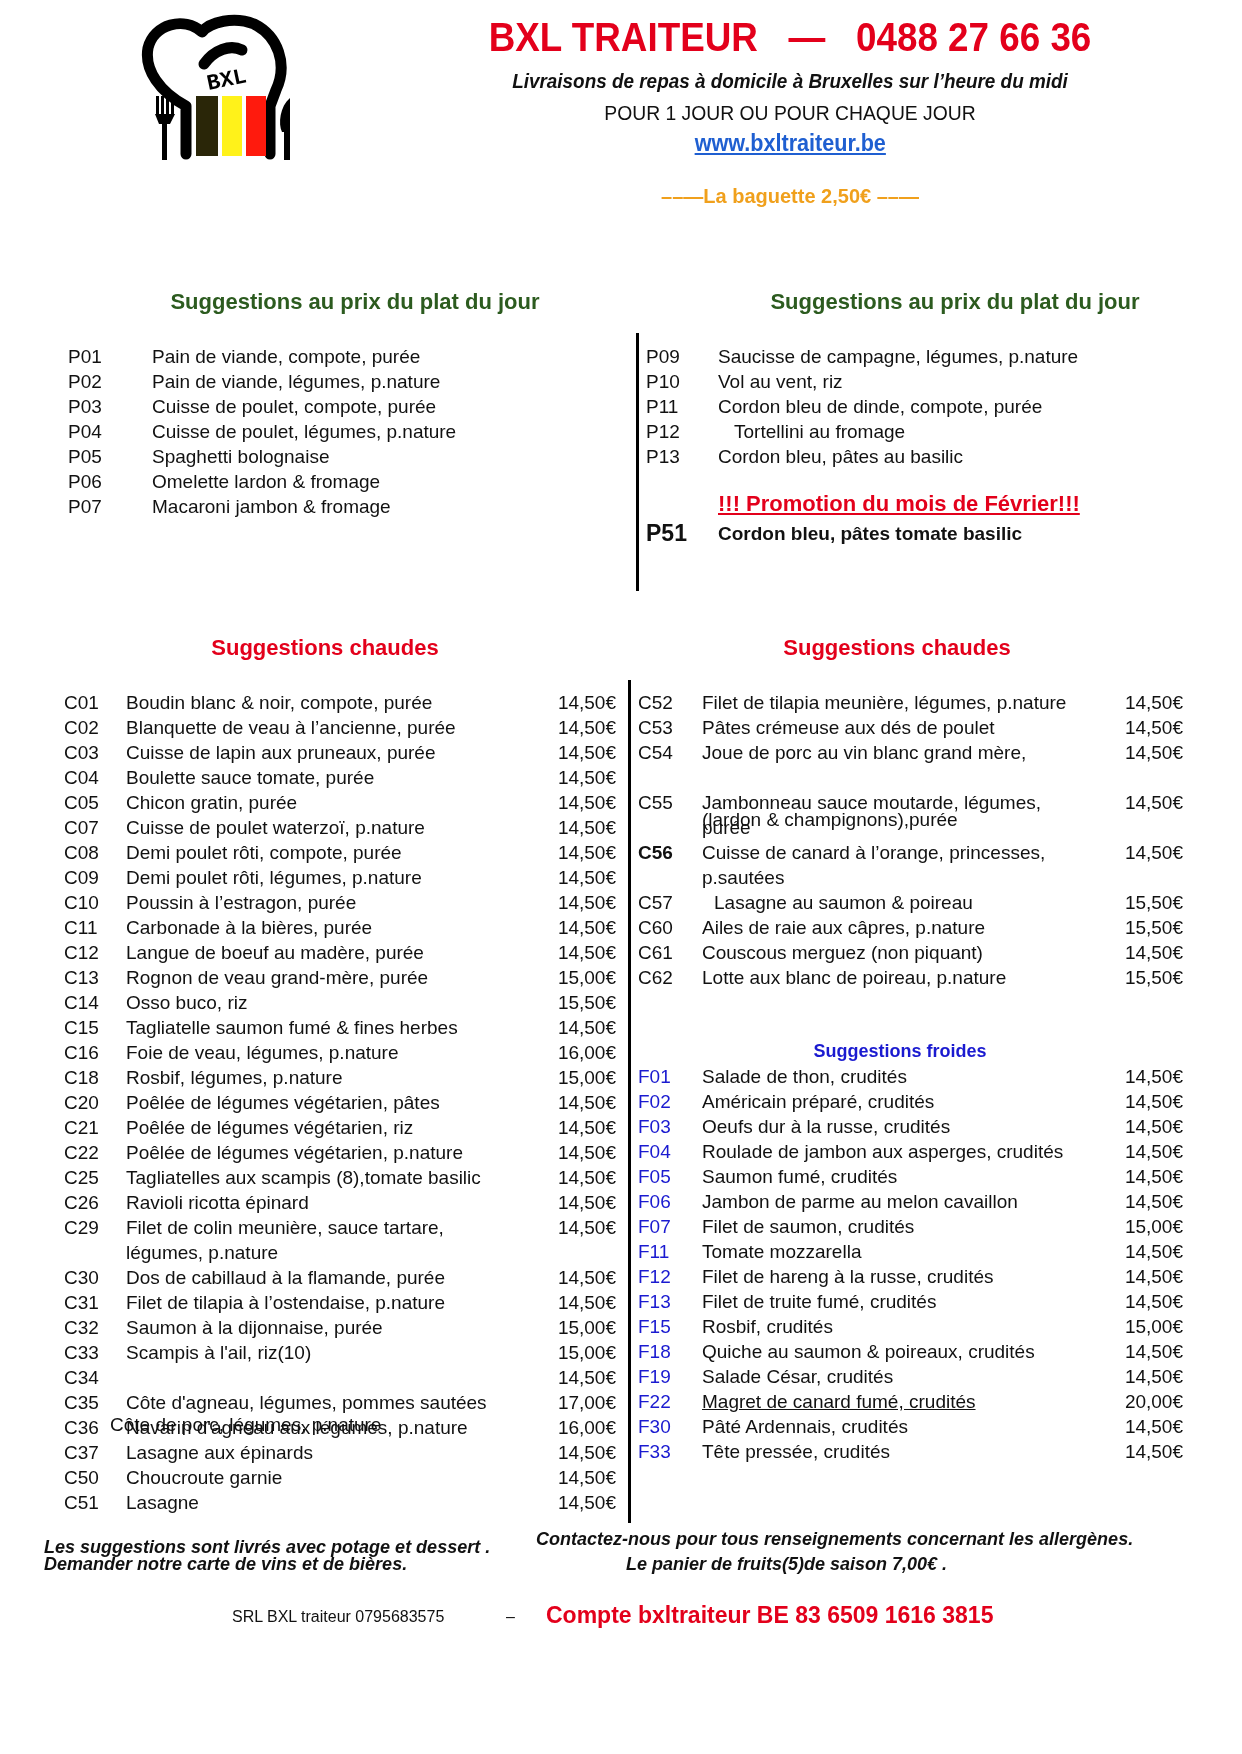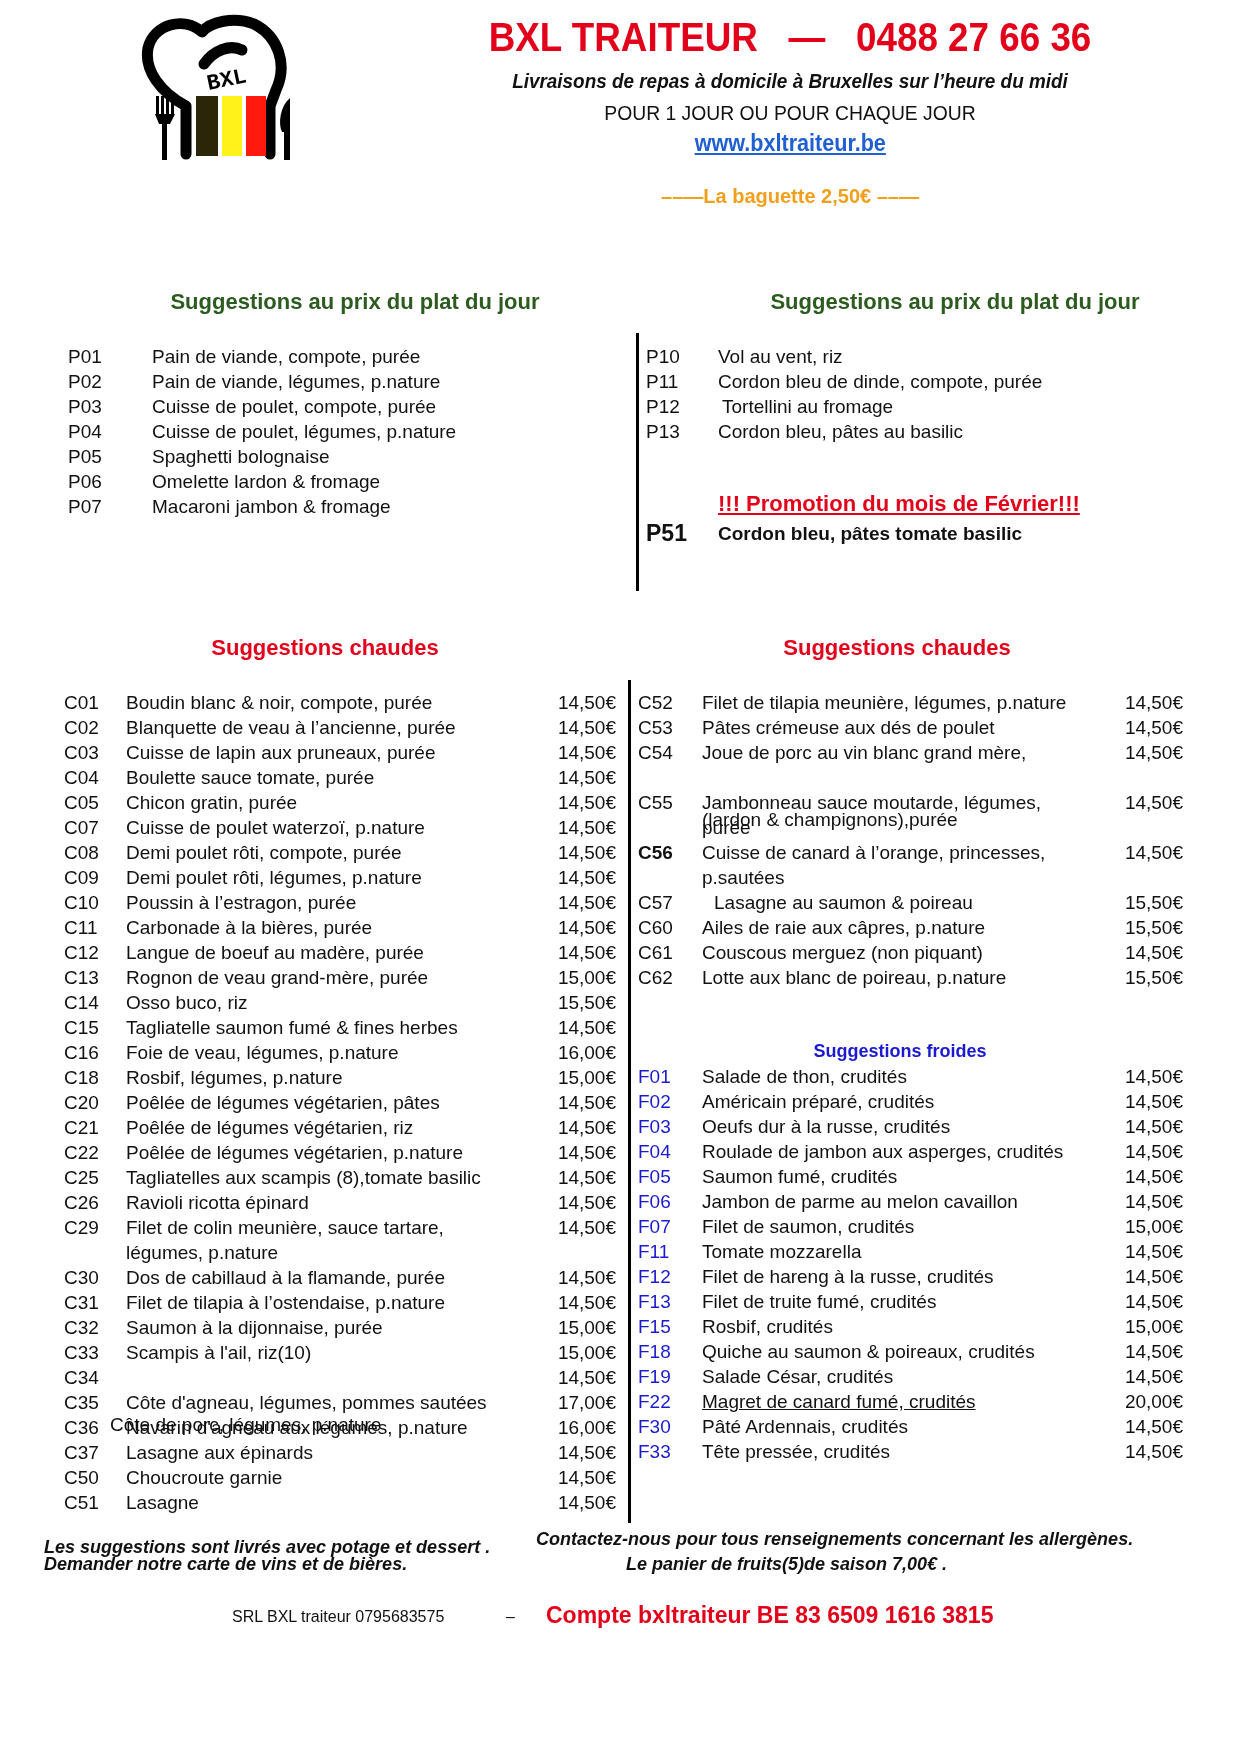--- a/index.html
+++ b/index.html
@@ -104,30 +104,34 @@
       <span class="desc" style="left:84px">Omelette lardon &amp; fromage</span>
     </div>
   <div class="row">
       <span class="code">P07</span>
       <span class="desc" style="left:84px">Macaroni jambon &amp; fromage</span>
     </div>
 </div>
 
 <div class="abs" style="left:646px;top:344px;width:560px;">
   <div class="row">
+      <span class="code">P09</span>
+      <span class="desc" style="left:72px">Saucisse de campagne, légumes, p.nature</span>
+    </div>
+  <div class="row">
       <span class="code">P10</span>
       <span class="desc" style="left:72px">Vol au vent, riz</span>
     </div>
   <div class="row">
       <span class="code">P11</span>
       <span class="desc" style="left:72px">Cordon bleu de dinde, compote, purée</span>
     </div>
   <div class="row">
       <span class="code">P12</span>
-      <span class="desc" style="left:76px">Tortellini au fromage</span>
+      <span class="desc" style="left:88px">Tortellini au fromage</span>
     </div>
   <div class="row">
       <span class="code">P13</span>
       <span class="desc" style="left:72px">Cordon bleu, pâtes au basilic</span>
     </div>
 </div>
 
 <div class="abs promo" style="left:718px;top:490px;">!!! Promotion du mois de Février!!!</div>
 <div class="abs bold-code" style="left:646px;top:518px;line-height:30px;">P51</div>
 <div class="abs bold" style="left:718px;top:521px;font-size:19px;line-height:26px;">Cordon bleu, pâtes tomate basilic</div>

